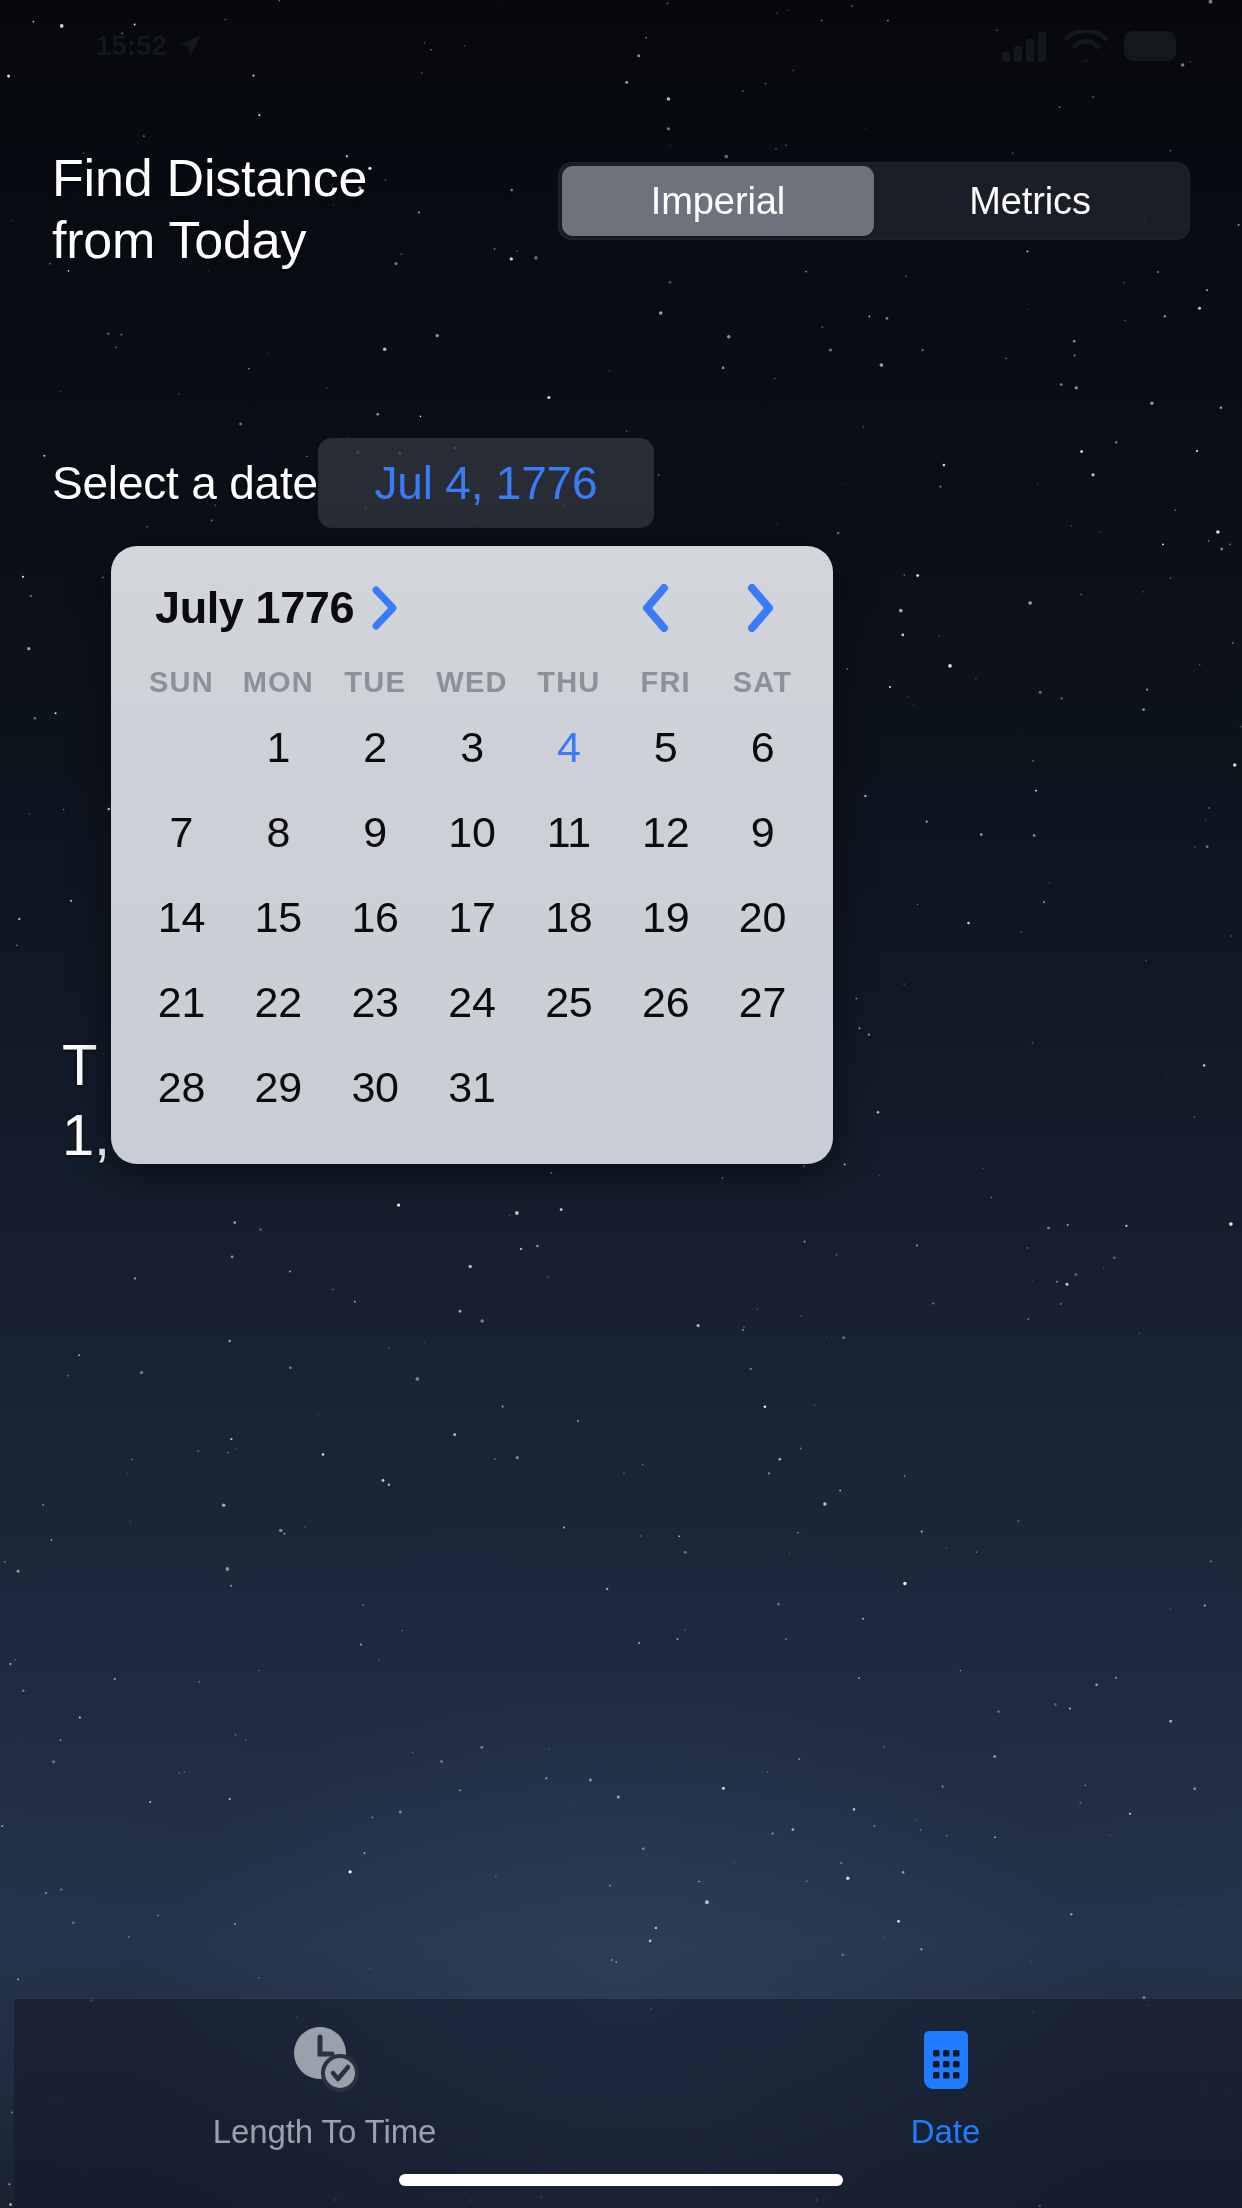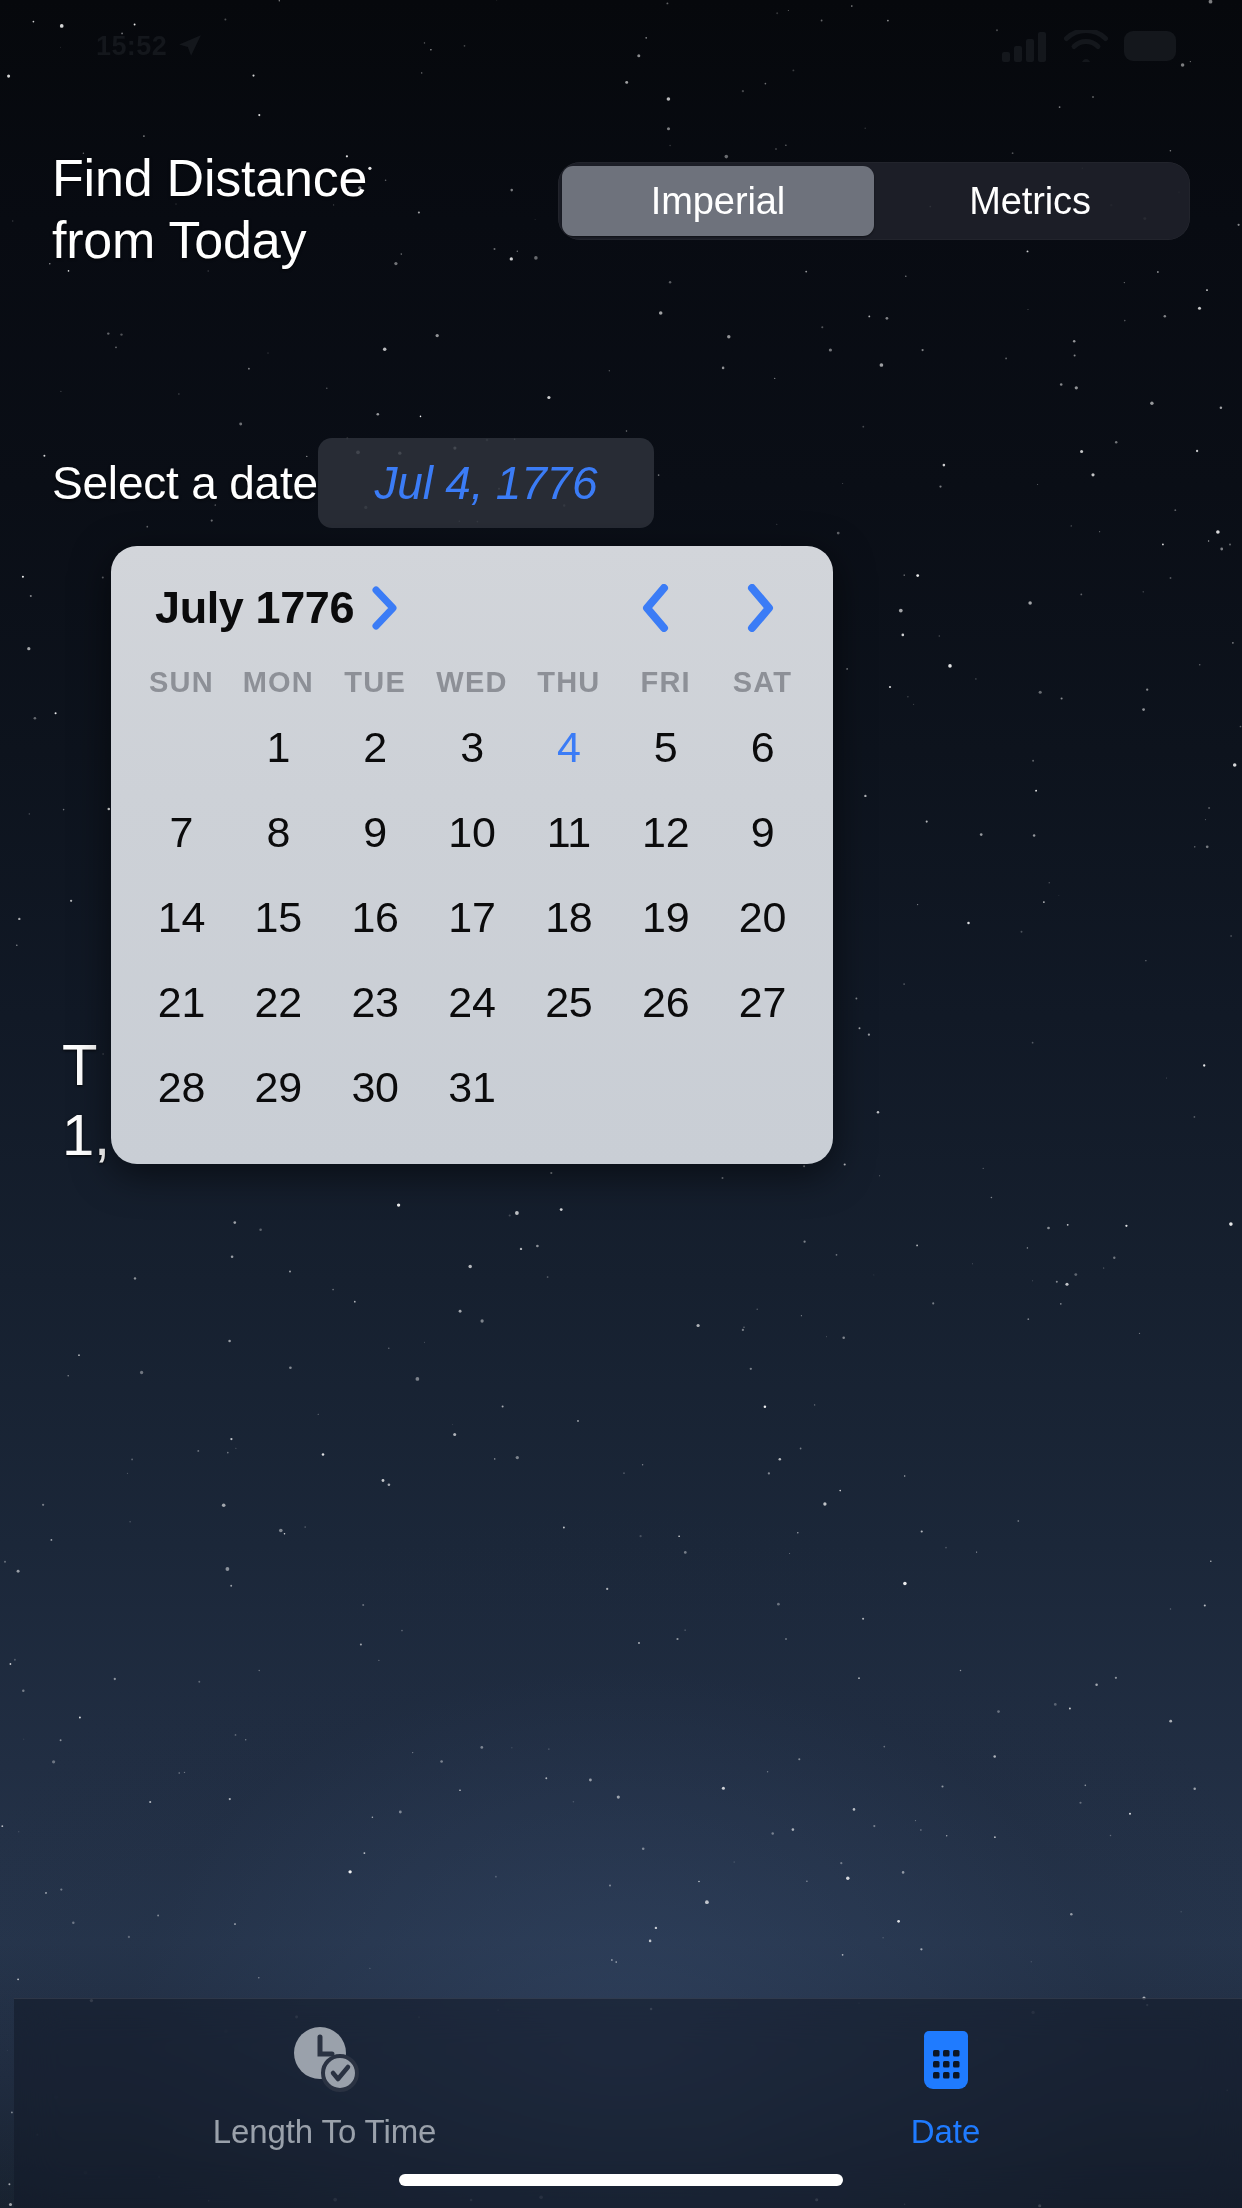--- a/index.html
+++ b/index.html
@@ -65,21 +65,21 @@
     line-height:1.19;
     font-weight:400;
     letter-spacing:-0.2px;
     max-width:430px;
     text-shadow:0 1px 3px rgba(0,0,0,.75);
   }
   .segmented {
     margin-top:14px;
     width:632px; height:78px;
     background:rgba(30,33,41,0.92);
-    border-radius:22px;
+    border-radius:14px;
     display:flex; 
     padding:4px;
     box-shadow:inset 0 0 0 .5px rgba(255,255,255,0.06);
   }
   .seg {
     flex:1; height:100%;
     display:flex; align-items:center; justify-content:center;
     font-size:38px; color:#ffffff; font-weight:400;
     border-radius:11px;
     letter-spacing:-0.1px;
@@ -103,21 +103,20 @@
   }
   .date-chip {
     background:rgba(44,49,58,0.88);
     border-radius:14px;
     padding:18px 34px;
     font-size:46px;
     color:#3b7cf6;
     letter-spacing:-0.2px;
     min-width:336px;
     text-align:center;
-    font-style:italic;
   }
 
   
   .result-text {
     position:absolute;
     top:1030px; left:62px;
     width:480px;
     z-index:3;
     color:#ffffff;
     font-size:58px;

